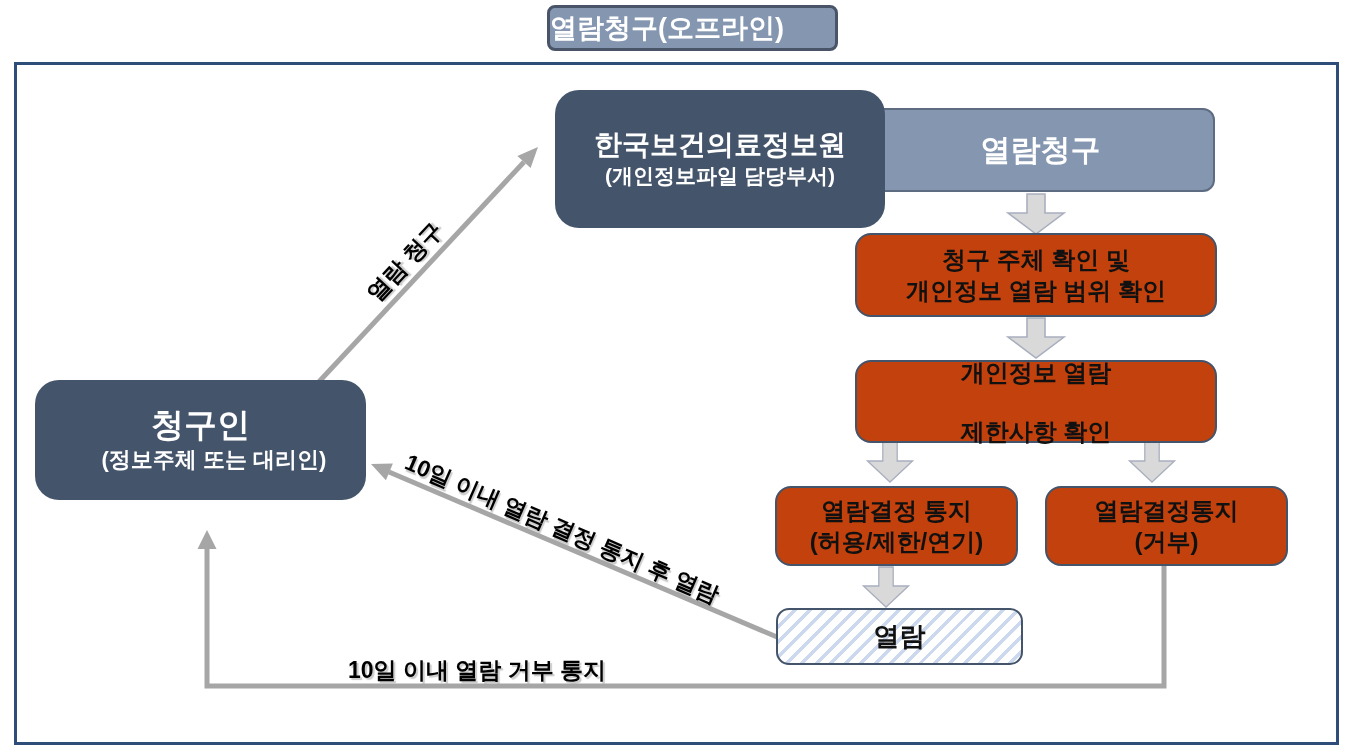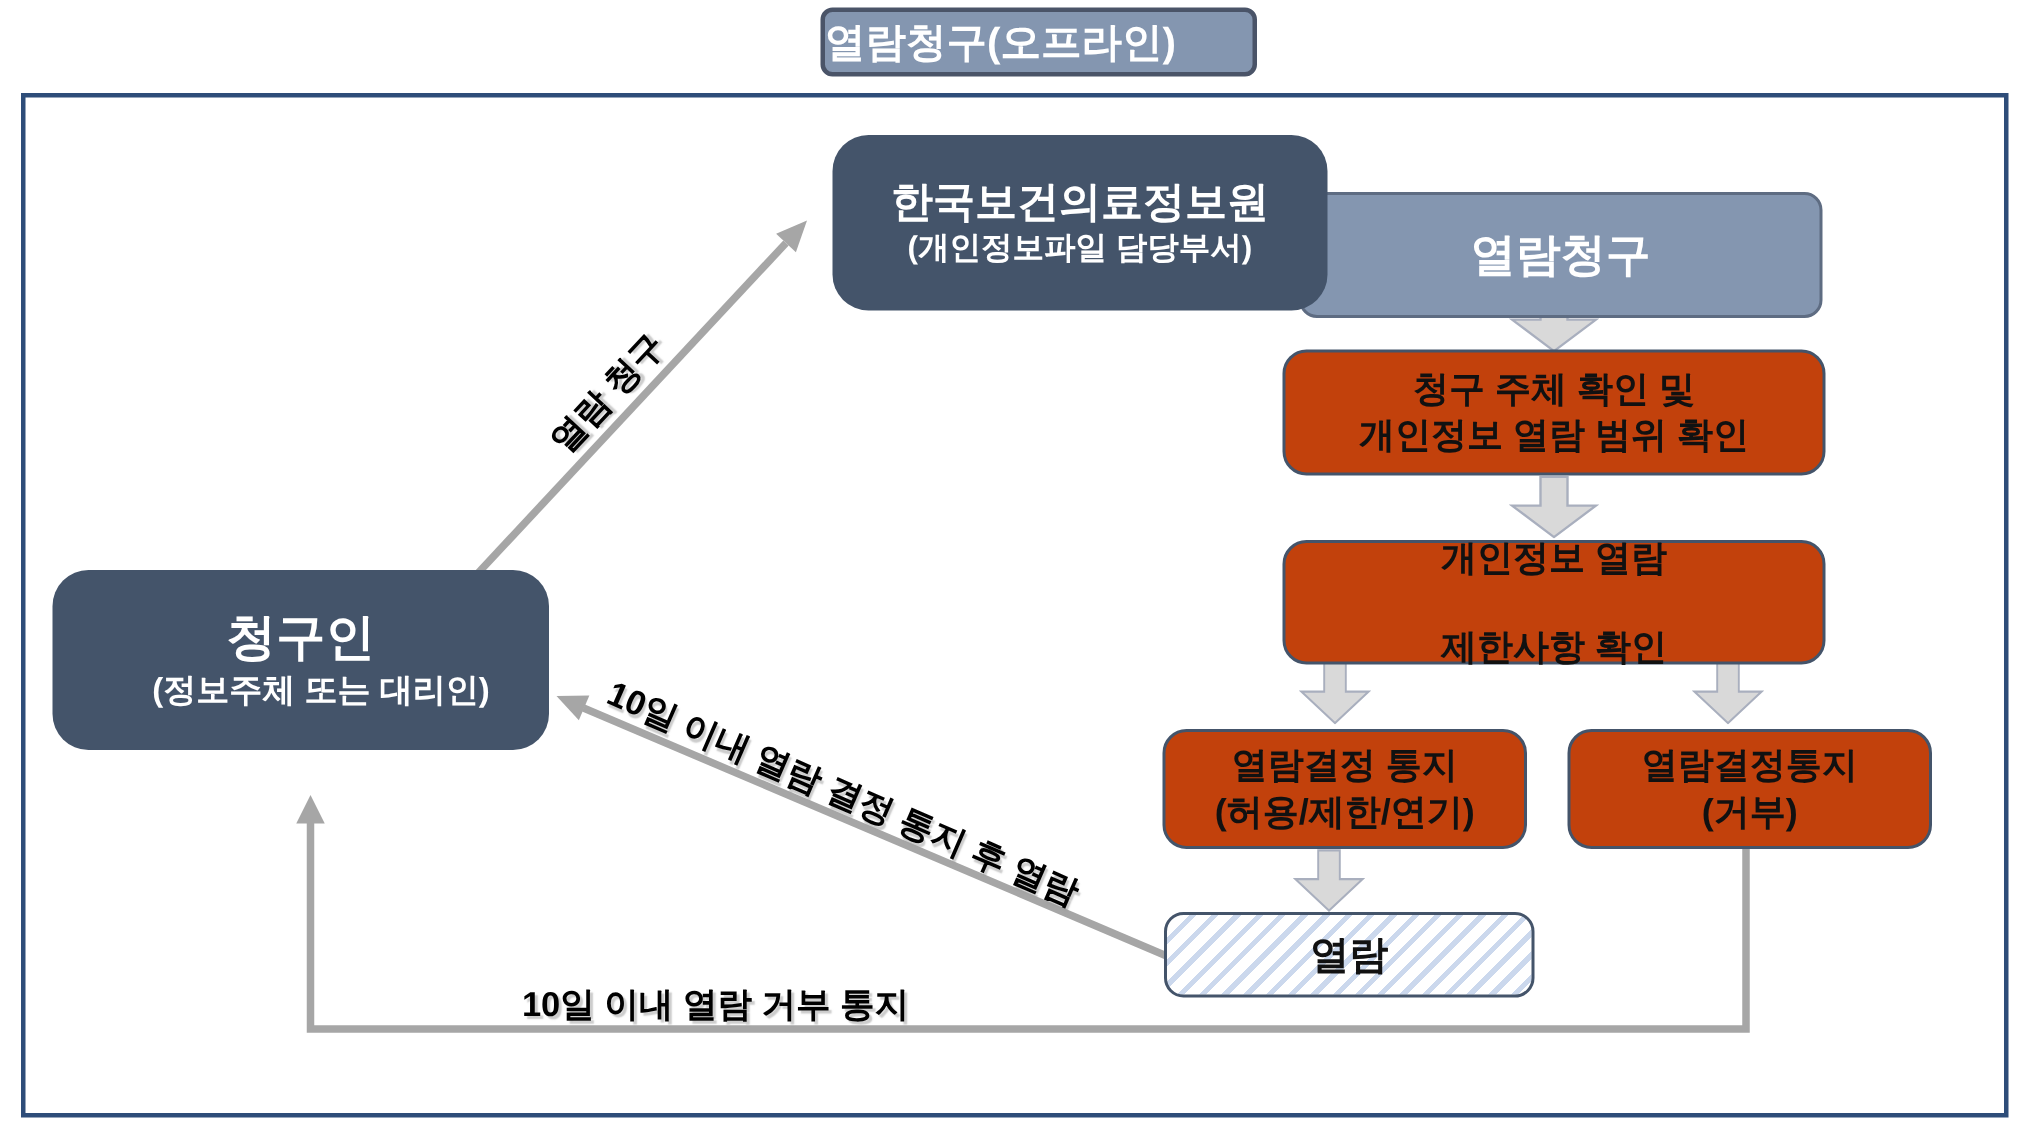--- a/index.html
+++ b/index.html
@@ -34,29 +34,29 @@
   }
   .connectors{left:0;top:0;width:1353px;height:754px;z-index:1;pointer-events:none;}
   .connector-line{stroke:var(--line-gray);stroke-width:5;fill:none;}
   .arrowhead{fill:var(--line-gray);stroke:none;}
 
   .block-arrow{z-index:1;}
   .block-arrow polygon{fill:var(--arrow-fill);stroke:var(--arrow-stroke);stroke-width:1.6;}
 
   .node{z-index:2;}
   .org-box{
-    left:555px;top:90px;width:330px;height:117px;border-radius:24px;
+    left:555px;top:90px;width:330px;height:138px;border-radius:24px;
     background:var(--dark-navy);color:var(--text-white);z-index:3;
   }
   .org-box .l1{font-size:28px;line-height:34px;}
   .org-box .l2{font-size:21px;line-height:28px;}
   .request-box{
     left:866px;top:108px;width:349px;height:84px;border-radius:12px;
     background:var(--blue-gray);border:2px solid #5E6C82;
-    color:var(--text-white);font-size:30px;z-index:2;margin-top:20px;
+    color:var(--text-white);font-size:30px;z-index:2;
   }
   .white-box{
     background:#c2410c;border:2px solid var(--box-border);border-radius:16px;
     font-size:24px;line-height:31px;
   }
   .step1{left:855px;top:233px;width:362px;height:84px;}
   .step2{left:855px;top:360px;width:362px;height:83px;gap:28px;}
   .decisionL{left:775px;top:486px;width:243px;height:80px;}
   .decisionR{left:1045px;top:486px;width:243px;height:80px;}
   .view-box{

